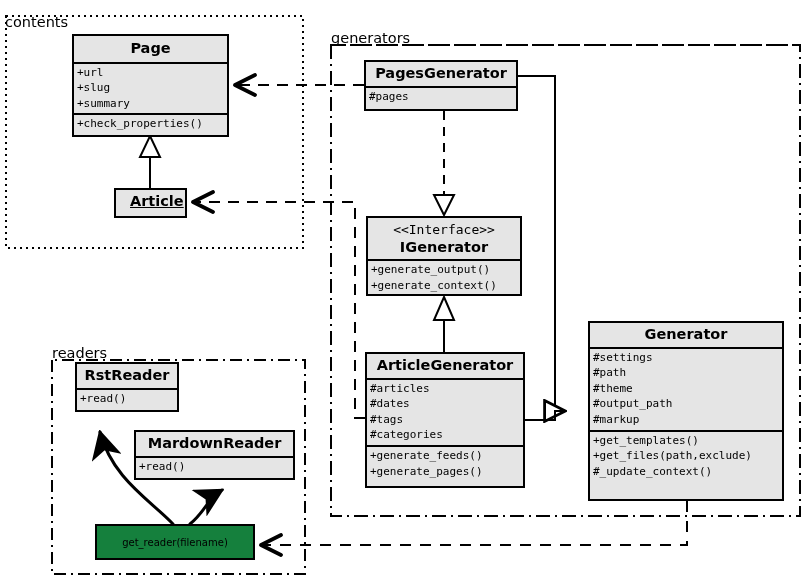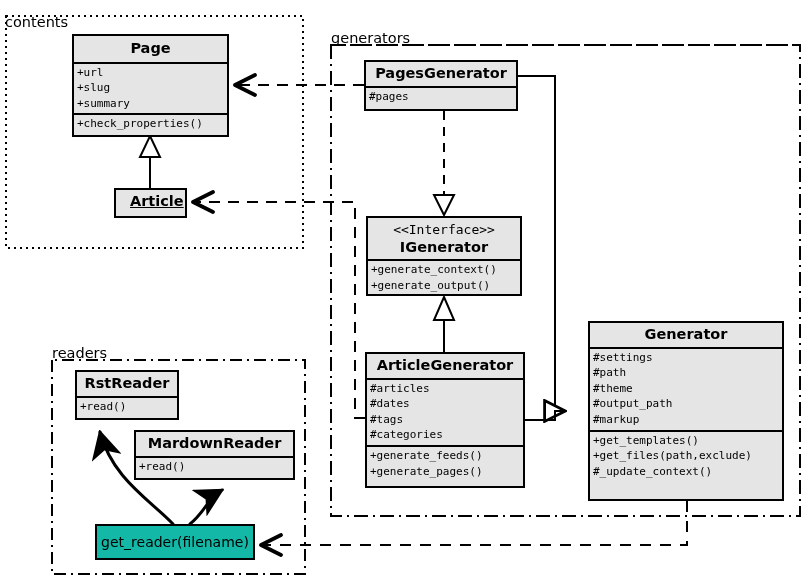--- a/index.html
+++ b/index.html
@@ -24,23 +24,23 @@
     display:block;text-align:center;font-weight:normal;font-size:13px;
     font-family:"DejaVu Sans Mono",monospace;color:#000;line-height:1.2;
     padding-bottom:1px;
   }
   .members{
     font-family:"DejaVu Sans Mono",monospace;font-size:11px;color:#000;
     padding:1px 3px 2px 3px;line-height:15.6px;
   }
   .members div{white-space:nowrap;}
   .plainbox{
-    position:absolute;border:2px solid #000;background:#14b8a6;box-sizing:border-box;
+    position:absolute;border:2px solid #000;background:#15803d;box-sizing:border-box;
     display:flex;align-items:center;justify-content:center;
-    font-family:"DejaVu Sans",sans-serif;font-size:14px;color:#000;
+    font-family:"DejaVu Sans",sans-serif;font-size:10px;color:#000;
   }
 </style>
 </head>
 <body>
 
 <div id="stage">
 
   <svg class="layer" viewBox="0 0 803 579" xmlns="http://www.w3.org/2000/svg">
     <defs>
       <marker id="hollow-tri" viewBox="0 0 12 12" refX="11.5" refY="6" markerWidth="12" markerHeight="12" orient="auto-start-reverse">
@@ -145,22 +145,22 @@
   </div>
 
   <div class="umlbox" style="left:366px;top:216px;width:156px;height:80px;">
     <div class="sect">
       <div class="title" style="padding:4px 4px 4px 4px;">
         <span class="stereo">&lt;&lt;Interface&gt;&gt;</span>
         <span>IGenerator</span>
       </div>
     </div>
     <div class="sect last members">
+      <div>+generate_output()</div>
       <div>+generate_context()</div>
-      <div>+generate_output()</div>
     </div>
   </div>
 
   <div class="umlbox" style="left:365px;top:352px;width:160px;height:136px;">
     <div class="sect">
       <div class="title" style="padding:3px 4px 4px 4px;">ArticleGenerator</div>
     </div>
     <div class="sect members">
       <div>#articles</div>
       <div>#dates</div>
@@ -184,21 +184,21 @@
       <div>#output_path</div>
       <div>#markup</div>
     </div>
     <div class="sect last members">
       <div>+get_templates()</div>
       <div>+get_files(path,exclude)</div>
       <div>#_update_context()</div>
     </div>
   </div>
 
-  <div class="umlbox" style="left:75px;top:370px;width:104px;height:50px;">
+  <div class="umlbox" style="left:75px;top:362px;width:104px;height:50px;">
     <div class="sect">
       <div class="title" style="padding:3px 6px 4px 6px;">RstReader</div>
     </div>
     <div class="sect last members">
       <div>+read()</div>
     </div>
   </div>
 
   <div class="umlbox" style="left:134px;top:430px;width:161px;height:50px;">
     <div class="sect">

